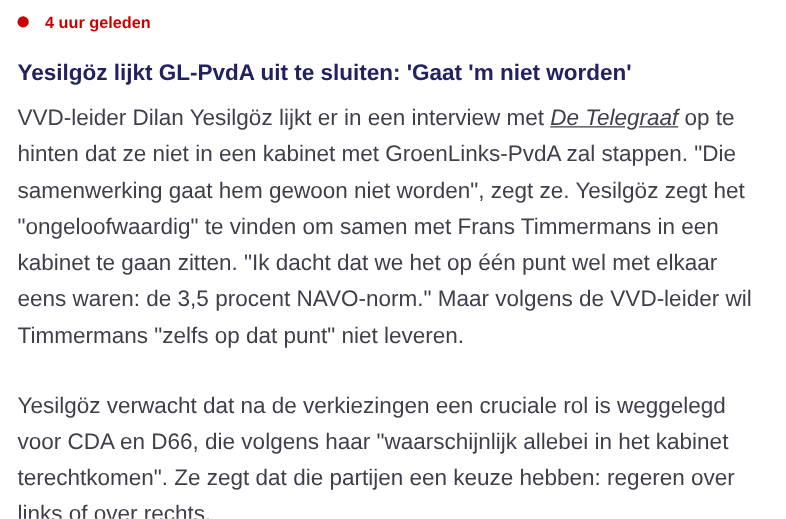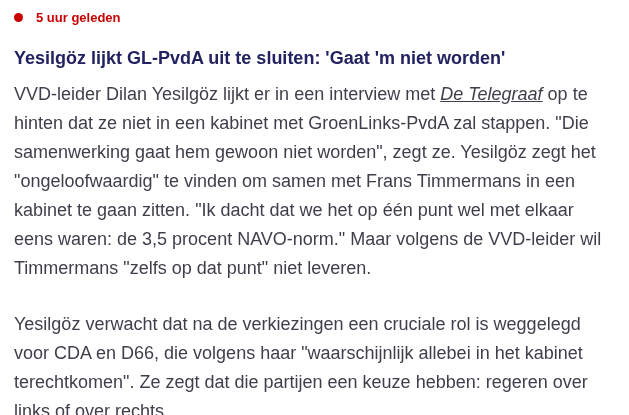--- a/index.html
+++ b/index.html
@@ -57,21 +57,21 @@
     cursor: pointer;
   }
 </style>
 </head>
 <body>
 
 <div class="post">
 
   <div class="timestamp-row">
     <span class="dot"></span>
-    <span class="ts-label">5 uur geleden</span>
+    <span class="ts-label">4 uur geleden</span>
   </div>
 
   <h2 class="headline">Yesilgöz lijkt GL-PvdA uit te sluiten: 'Gaat 'm niet worden'</h2>
 
   <p class="body"><span>VVD-leider Dilan Yesilgöz lijkt er in een interview met </span><a class="inline-link" href="#">De Telegraaf</a><span> op te hinten dat ze niet in een kabinet met GroenLinks-PvdA zal stappen. "Die samenwerking gaat hem gewoon niet worden", zegt ze. Yesilgöz zegt het "ongeloofwaardig" te vinden om samen met Frans Timmermans in een kabinet te gaan zitten. "Ik dacht dat we het op één punt wel met elkaar eens waren: de 3,5 procent NAVO-norm." Maar volgens de VVD-leider wil Timmermans "zelfs op dat punt" niet leveren.</span></p>
 
   <p class="body">Yesilgöz verwacht dat na de verkiezingen een cruciale rol is weggelegd voor CDA en D66, die volgens haar "waarschijnlijk allebei in het kabinet terechtkomen". Ze zegt dat die partijen een keuze hebben: regeren over links of over rechts.</p>
 
 </div>
 

